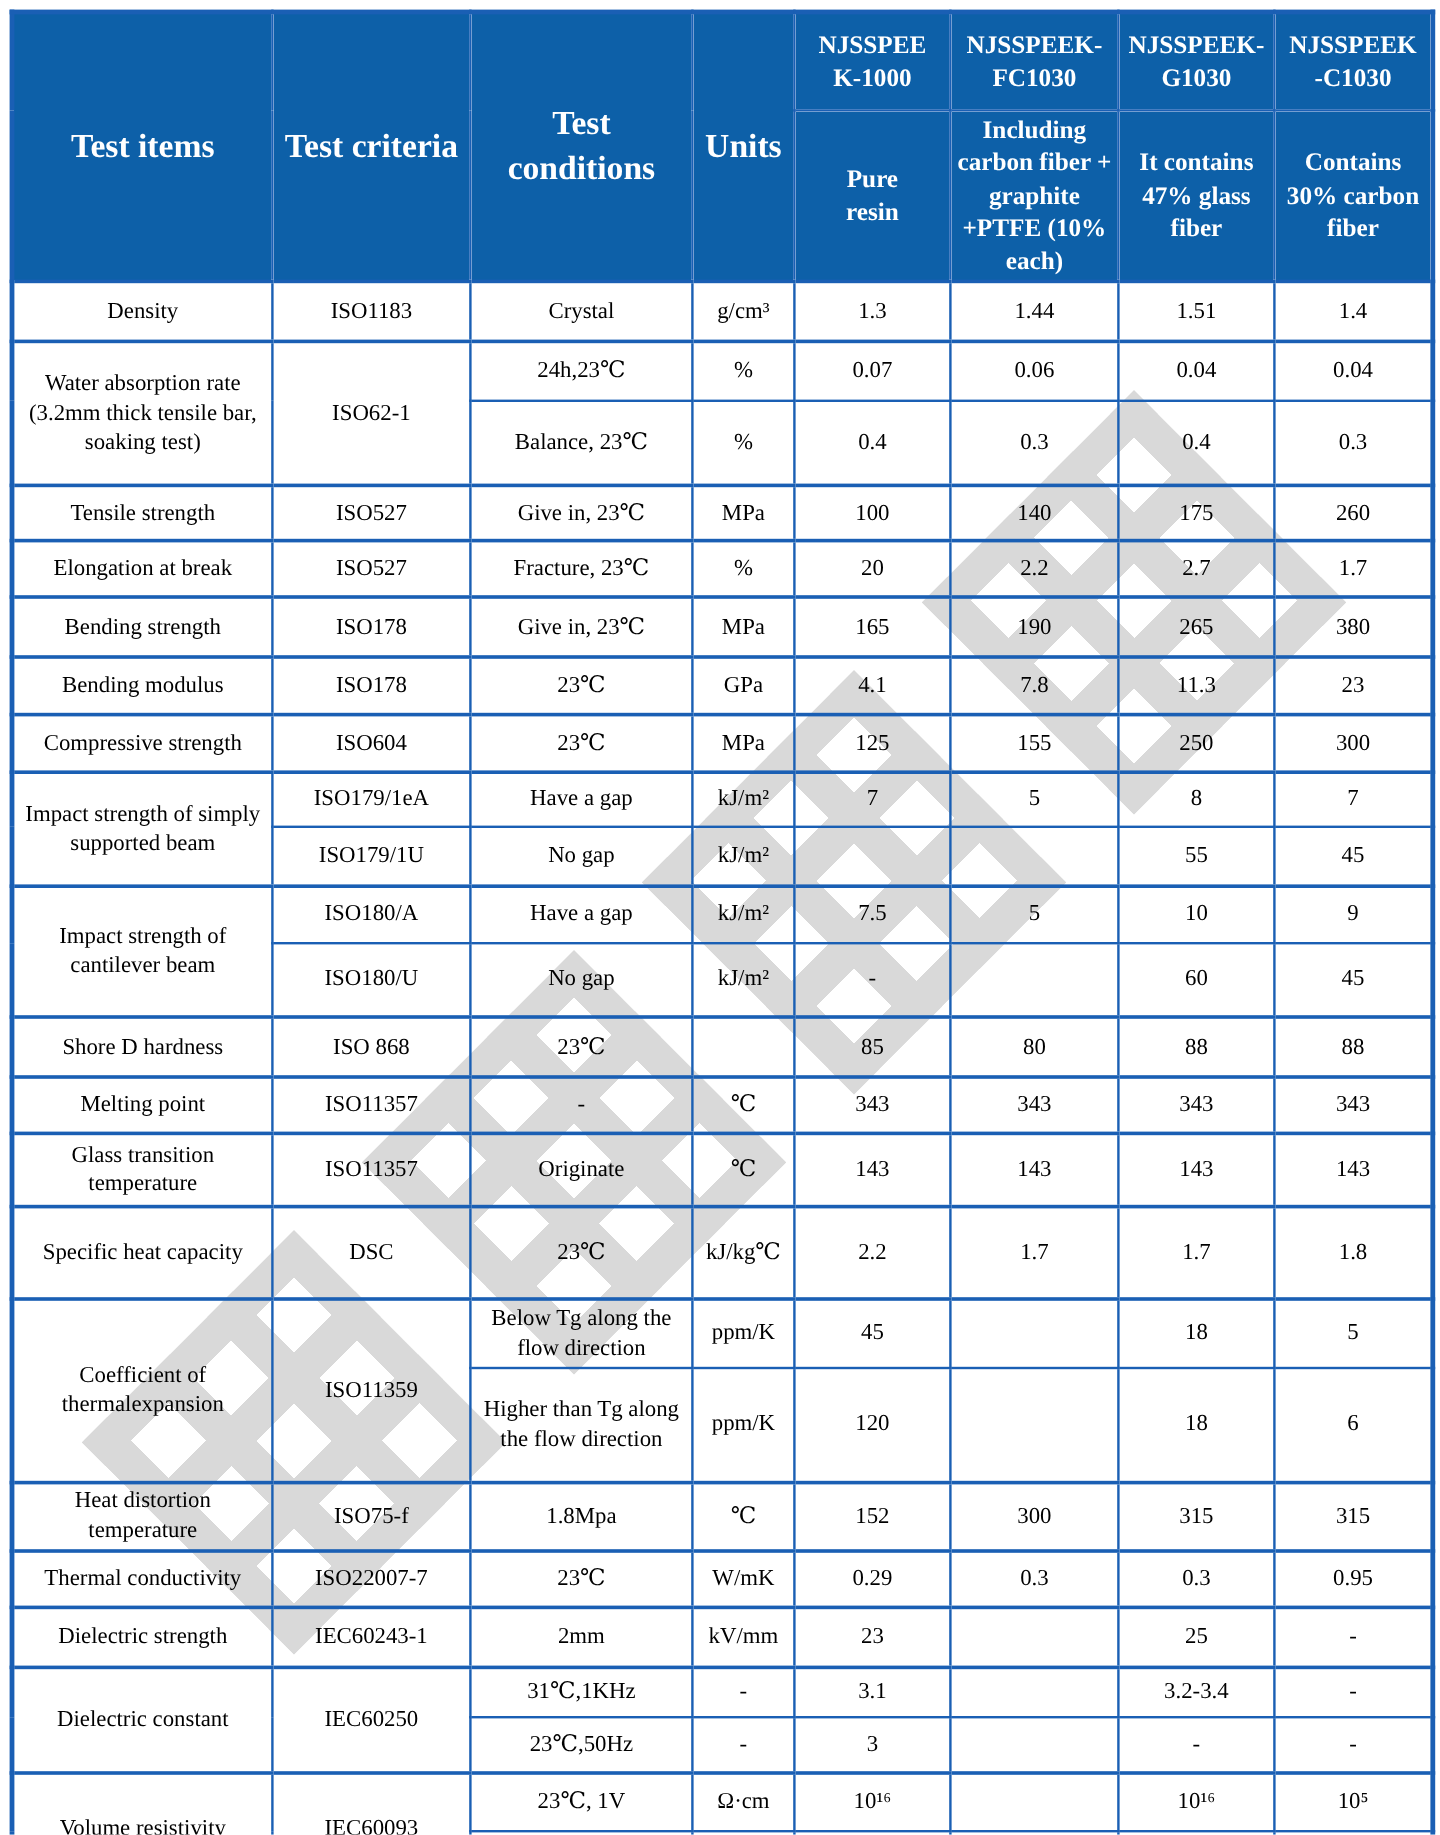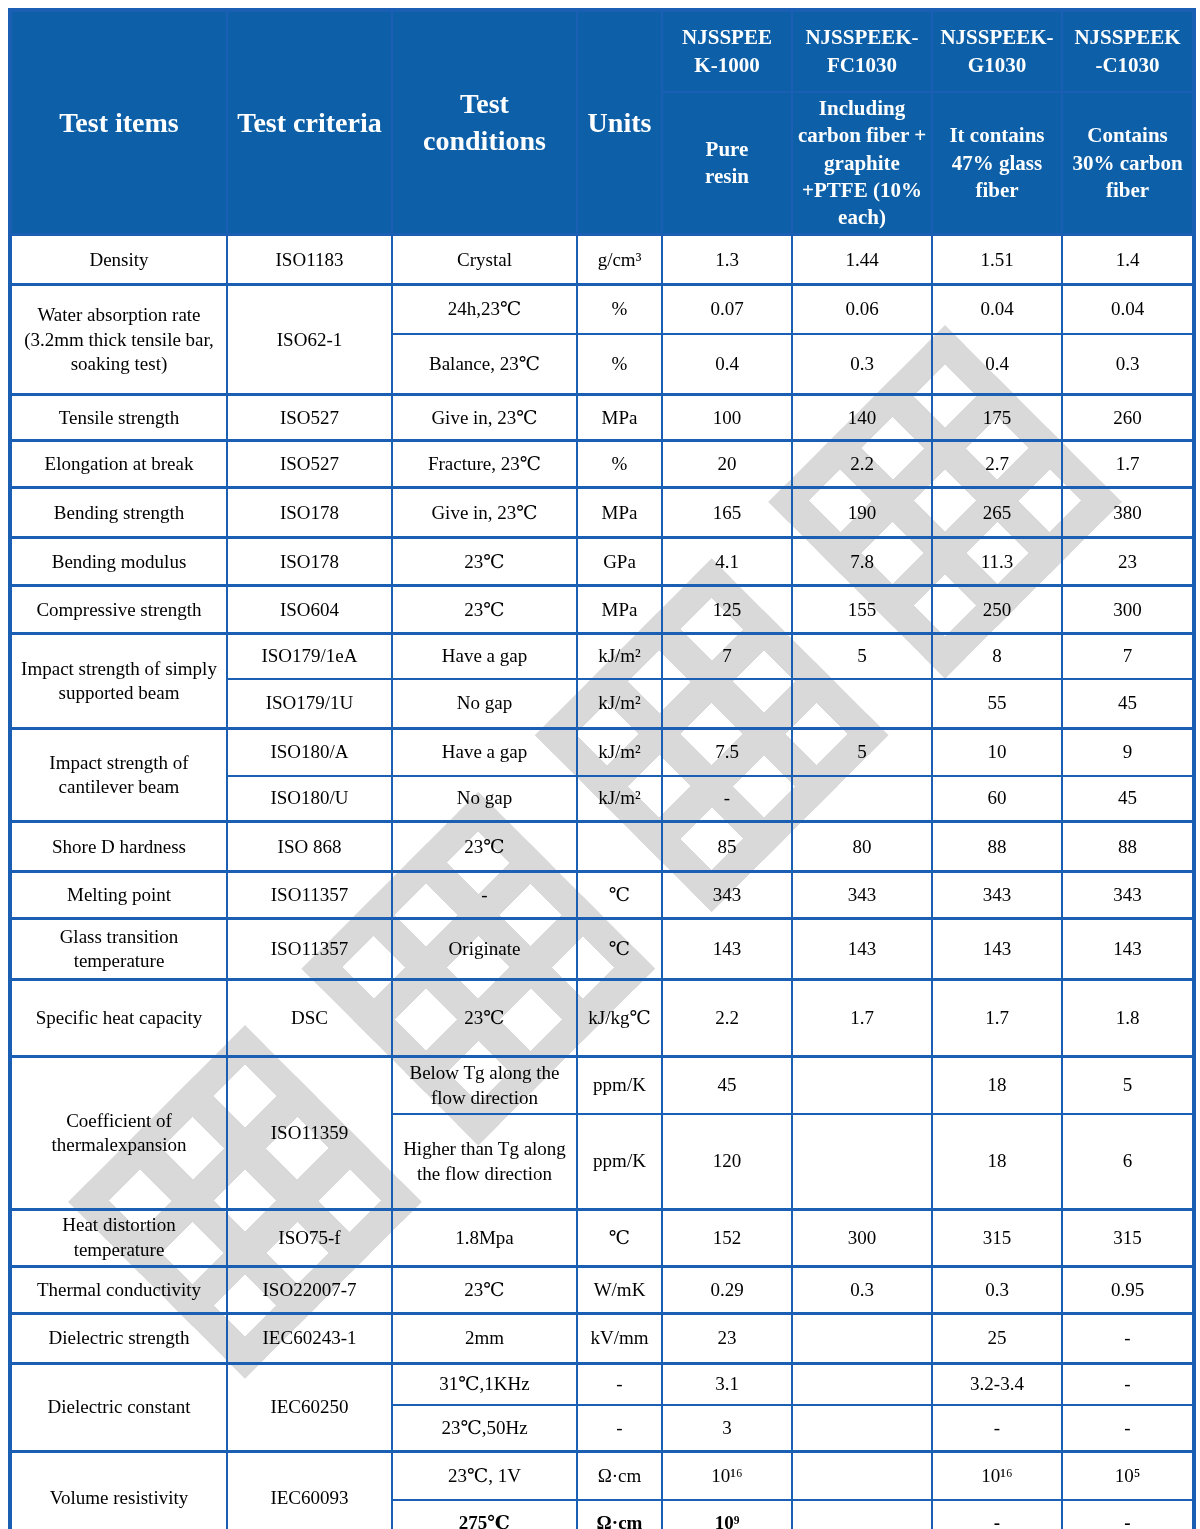--- a/index.html
+++ b/index.html
@@ -116,21 +116,21 @@
         <tr class="major" style="height: 49px;">
           <td rowspan="2">Water absorption rate (3.2mm thick tensile bar, soaking test)</td>
           <td rowspan="2">ISO62-1</td>
           <td>24h,23℃</td>
           <td>%</td>
           <td>0.07</td>
           <td>0.06</td>
           <td>0.04</td>
           <td>0.04</td>
         </tr>
-        <tr style="height: 61px; margin-top: 12px;">
+        <tr style="height: 71px; margin-top: 12px;">
           <td>Balance, 23℃</td>
           <td>%</td>
           <td>0.4</td>
           <td>0.3</td>
           <td>0.4</td>
           <td>0.3</td>
         </tr>
         <tr class="major" style="height: 46px;">
           <td>Tensile strength</td>
           <td>ISO527</td>
@@ -203,21 +203,21 @@
         <tr class="major" style="height: 47px;">
           <td rowspan="2">Impact strength of cantilever beam</td>
           <td>ISO180/A</td>
           <td>Have a gap</td>
           <td>kJ/m²</td>
           <td>7.5</td>
           <td>5</td>
           <td>10</td>
           <td>9</td>
         </tr>
-        <tr style="height: 46px;">
+        <tr style="height: 62px;">
           <td>ISO180/U</td>
           <td>No gap</td>
           <td>kJ/m²</td>
           <td>-</td>
           <td></td>
           <td>60</td>
           <td>45</td>
         </tr>
         <tr class="major" style="height: 50px;">
           <td>Shore D hardness</td>

